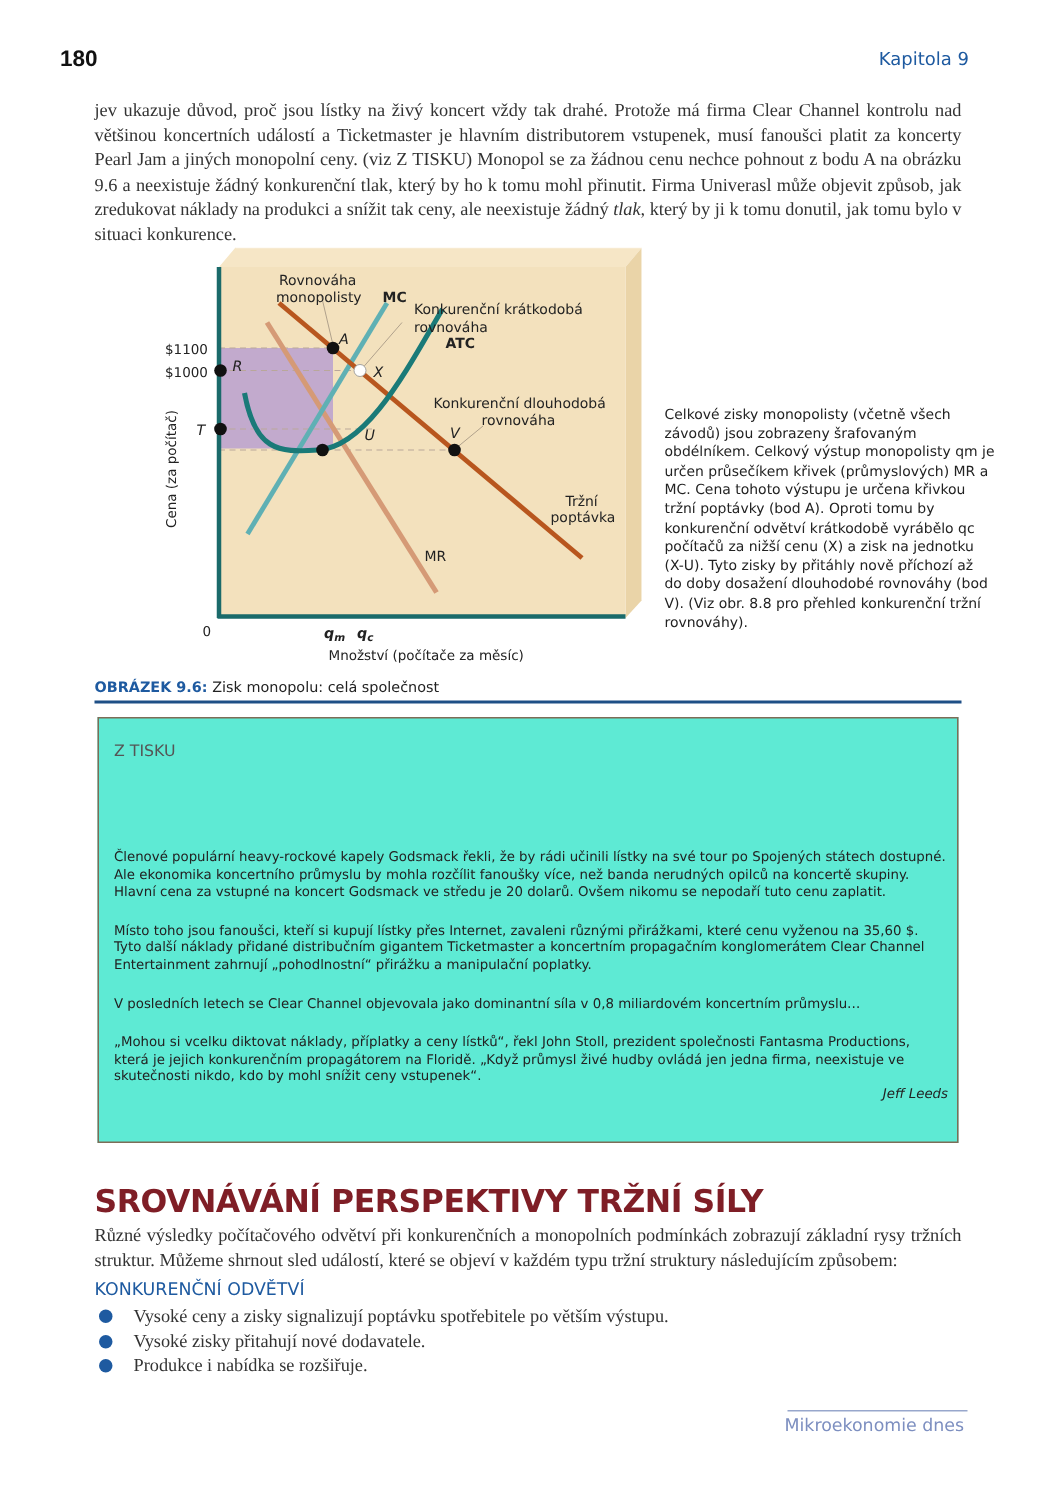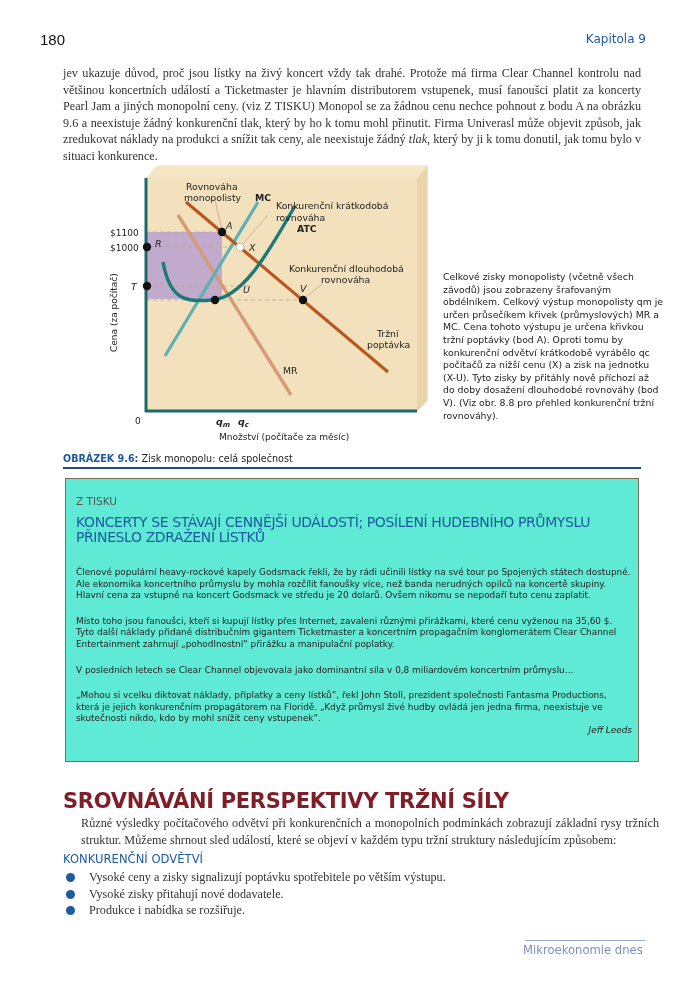--- a/index.html
+++ b/index.html
@@ -1,36 +1,36 @@
 <!DOCTYPE html>
 <html><head>
 <meta charset="utf-8">
 <style>
   html, body { margin:0; padding:0; background:#ffffff; }
   body { width:700px; height:990px; position:relative; overflow:hidden; font-family:"Liberation Serif", serif; color:#222; }
   .abs { position:absolute; }
-  .page-number { left:40px; top:31px; font-family:"Liberation Sans", sans-serif; font-weight:normal; font-size:15px; color:#111; }
+  .page-number { left:40px; top:31px; font-family:"Liberation Sans", sans-serif; font-weight:bold; font-size:15px; color:#111; }
   .chapter { right:54px; top:32px; font-family:"DejaVu Sans", sans-serif; font-size:12px; color:#1e5aa0; }
   .intro { left:63px; top:65px; width:578px; font-size:12.2px; line-height:16.5px; text-align:justify; color:#333; }
   .intro p { margin:0; }
   .chart-wrap { left:95px; top:160px; width:340px; height:290px; }
   .side-note { left:443px; top:271px; width:220px; font-family:"DejaVu Sans", sans-serif; font-size:9.3px; line-height:12.6px; color:#222; }
   .caption { left:63px; top:453px; width:578px; font-family:"DejaVu Sans", sans-serif; font-size:9.6px; color:#222; }
   .caption .fig-label { color:#1e5aa0; font-weight:bold; }
   .caption-rule { left:63px; top:467px; width:578px; height:1.5px; background:#1e4f86; }
   .press-box { left:65px; top:478px; width:574px; height:284px; background:#5eead4; border:1px solid #7d6d57; box-sizing:border-box; }
   .press-kicker { position:absolute; left:10px; top:16px; font-family:"DejaVu Sans", sans-serif; font-size:10.5px; color:#555; }
   .press-title { position:absolute; left:10px; top:36px; width:555px; font-family:"DejaVu Sans", sans-serif; font-size:14px; line-height:15px; color:#1e5aa0; letter-spacing:-0.4px; }
   .press-body { position:absolute; left:10px; top:74px; width:556px; font-family:"DejaVu Sans", sans-serif; font-size:8.9px; line-height:11.6px; color:#222; }
   .press-body p { margin:14px 0 3px 0; }
   .press-author { text-align:right; font-style:italic; margin-top:-3px !important; }
   .press-source { position:absolute; left:10px; top:218px; width:556px; font-family:"DejaVu Sans", sans-serif; font-size:8px; line-height:11px; color:#222; }
   .press-source p { margin:0 0 3px 0; }
   .section-title { left:63px; top:789px; font-family:"DejaVu Sans", sans-serif; font-weight:bold; font-size:21px; color:#7f1e26; letter-spacing:-0.3px; }
-  .section-body { left:81px; top:815px; width:578px; font-size:12.2px; line-height:16.5px; text-align:justify; color:#333; }
+  .section-body { left:63px; top:815px; width:578px; font-size:12.2px; line-height:16.5px; text-align:justify; color:#333; }
   .sub-title { left:63px; top:852px; font-family:"DejaVu Sans", sans-serif; font-size:11.6px; color:#1e5aa0;text-align:center; }
   .bullets { left:63px; top:869px; width:578px; margin:0; padding:0; list-style:none; font-size:12.2px; line-height:16.5px; color:#333; }
   .bullets li { position:relative; padding-left:26px; }
   .bullets .dot { position:absolute; left:3px; top:4px; width:9px; height:9px; border-radius:50%; background:#1e5aa0; }
   .footer-rule { left:525px; top:940px; width:120px; height:1px; background:#98a7cc; }
   .footer { left:523px; top:943px; font-family:"DejaVu Sans", sans-serif; font-size:11.6px; color:#7d8fc0; }
   svg text { font-family:"DejaVu Sans", "Liberation Sans", sans-serif; }
 </style>
 </head>
 <body>
@@ -109,21 +109,20 @@
 <div class="abs side-note">Celkové zisky monopolisty (včetně všech závodů) jsou zobrazeny šrafovaným obdélníkem. Celkový výstup monopolisty qm je určen průsečíkem křivek (průmyslových) MR a MC. Cena tohoto výstupu je určena křivkou tržní poptávky (bod A). Oproti tomu by konkurenční odvětví krátkodobě vyrábělo qc počítačů za nižší cenu (X) a zisk na jednotku (X-U). Tyto zisky by přitáhly nově příchozí až do doby dosažení dlouhodobé rovnováhy (bod V). (Viz obr. 8.8 pro přehled konkurenční tržní rovnováhy).</div>
 
 <div class="abs caption">
   <span class="fig-label">OBRÁZEK 9.6:</span>
   <span>Zisk monopolu: celá společnost</span>
 </div>
 <div class="abs caption-rule"></div>
 
 <div class="abs press-box">
   <div class="press-kicker">Z TISKU</div>
-  <div class="press-title">KONCERTY SE STÁVAJÍ CENNĚJŠÍ UDÁLOSTÍ; POSÍLENÍ HUDEBNÍHO PRŮMYSLU PŘINESLO ZDRAŽENÍ LÍSTKŮ</div>
   <div class="press-body">
     <p>Členové populární heavy-rockové kapely Godsmack řekli, že by rádi učinili lístky na své tour po Spojených státech dostupné. Ale ekonomika koncertního průmyslu by mohla rozčílit fanoušky více, než banda nerudných opilců na koncertě skupiny. Hlavní cena za vstupné na koncert Godsmack ve středu je 20 dolarů. Ovšem nikomu se nepodaří tuto cenu zaplatit.</p>
     <p>Místo toho jsou fanoušci, kteří si kupují lístky přes Internet, zavaleni různými přirážkami, které cenu vyženou na 35,60 $. Tyto další náklady přidané distribučním gigantem Ticketmaster a koncertním propagačním konglomerátem Clear Channel Entertainment zahrnují „pohodlnostní“ přirážku a manipulační poplatky.</p>
     <p>V posledních letech se Clear Channel objevovala jako dominantní síla v 0,8 miliardovém koncertním průmyslu…</p>
     <p>„Mohou si vcelku diktovat náklady, příplatky a ceny lístků“, řekl John Stoll, prezident společnosti Fantasma Productions, která je jejich konkurenčním propagátorem na Floridě. „Když průmysl živé hudby ovládá jen jedna firma, neexistuje ve skutečnosti nikdo, kdo by mohl snížit ceny vstupenek“.</p>
     <p class="press-author">Jeff Leeds</p>
   </div>
 </div>
 
 <div class="abs section-title">SROVNÁVÁNÍ PERSPEKTIVY TRŽNÍ SÍLY</div>

